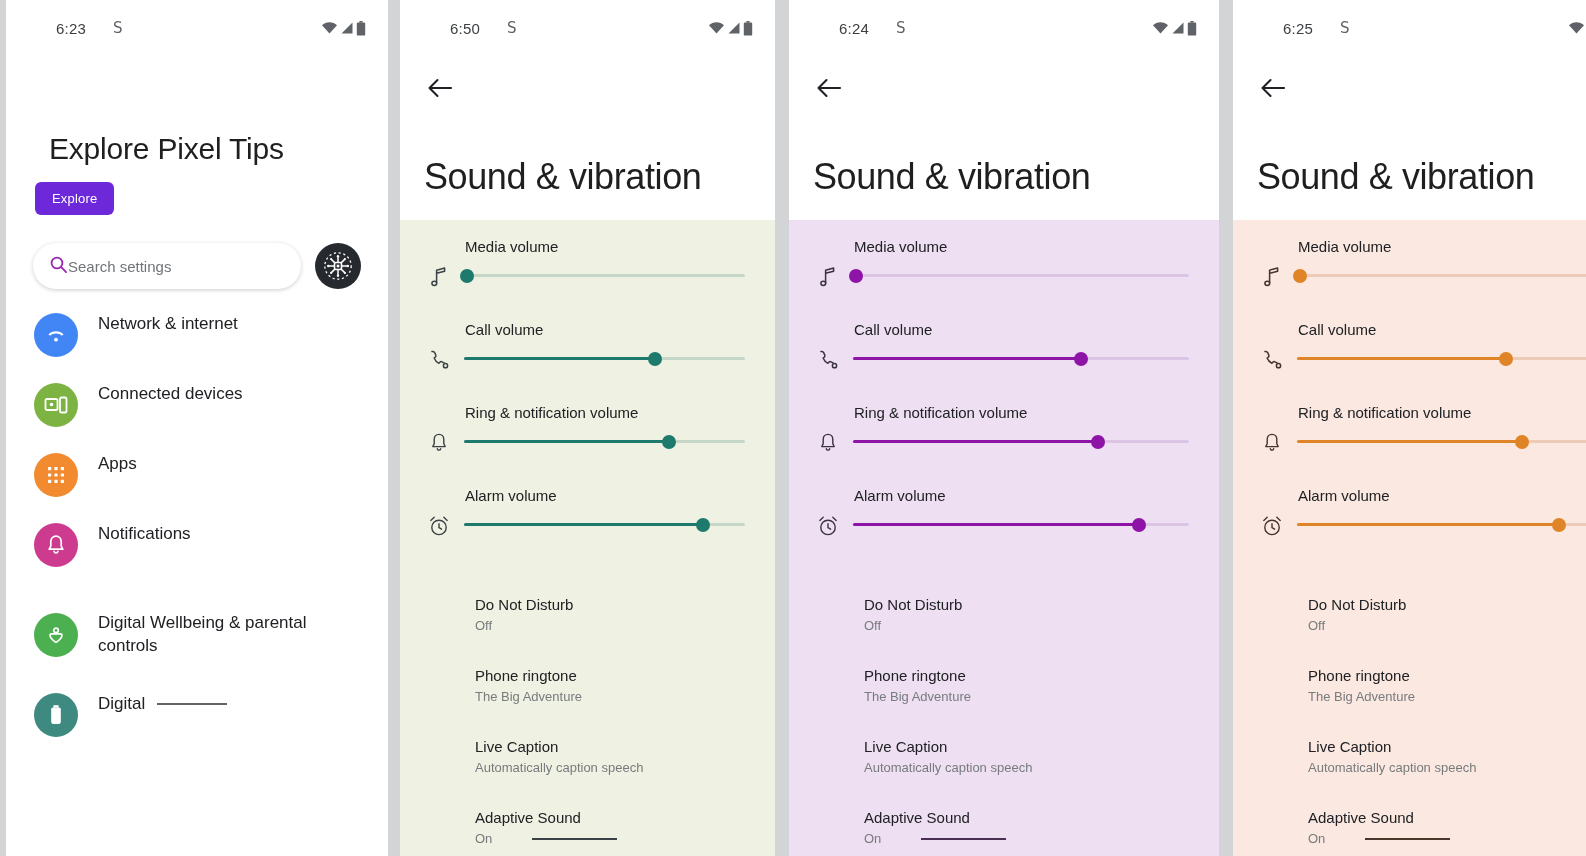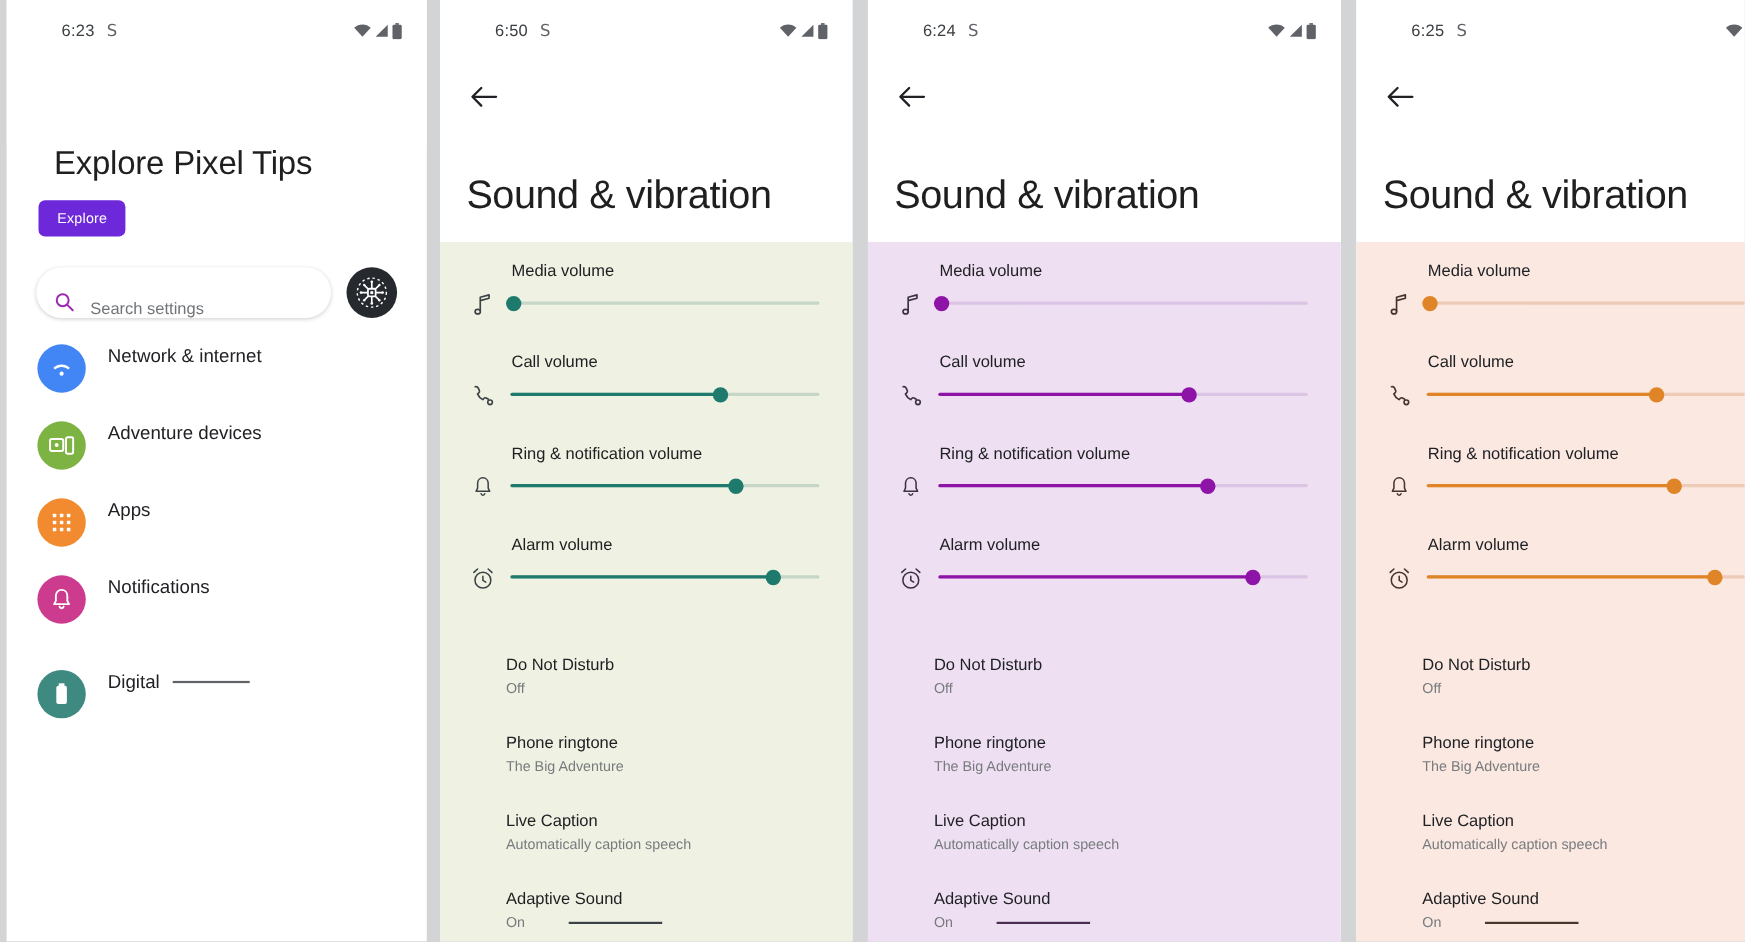--- a/index.html
+++ b/index.html
@@ -37,21 +37,21 @@
     height: 56px;
     display: flex;
     align-items: center;
     padding: 0 22px 0 0;
     box-sizing: border-box;
     background: #ffffff;
   }
   .sb-left {
     display: flex;
     align-items: center;
-    gap: 11px;
+    gap: 27px;
     margin-left: 50px;
   }
   .sb-time {
     font-size: 15px;
     color: #3c4043;
     letter-spacing: .2px;
   }
   .sb-gl {
     font-size: 15px;
     color: #5f6368;
@@ -110,24 +110,23 @@
     margin: 28px 0 0 27px;
     gap: 14px;
   }
   .searchbox {
     width: 268px;
     height: 46px;
     border-radius: 30px;
     background: #ffffff;
     box-shadow: 0 1px 4px rgba(0,0,0,.20);
     display: flex;
-    align-items: flex-end;
+    align-items: center;
     padding: 0 16px;
     box-sizing: border-box;
-    gap: 14px;
   }
   .search-ph {
     font-size: 15px;
     color: #70757a;
   }
   .avatar {
     width: 46px;
     height: 46px;
     border-radius: 50%;
     background: #26292e;
@@ -212,21 +211,21 @@
     position: absolute;
     top: 50%;
     width: 14px;
     height: 14px;
     border-radius: 50%;
     transform: translate(-50%, -50%);
   }
 
   .pref-list { margin-top: 26px; }
   .pref-item {
-    padding: 0 0 0 60px;
+    padding: 0 0 0 75px;
     height: 71px;
     box-sizing: border-box;
   }
   .pref-title {
     font-size: 15px;
     color: #202124;
     margin-bottom: 5px;
   }
   .pref-sub {
     font-size: 13px;
@@ -338,21 +337,21 @@
       </div>
 
       <div class="settings-item">
         <div class="si-icon" style="background:#7cb342">
           <svg width="24" height="18" viewBox="0 0 24 18">
               <rect x="1.5" y="3" width="12" height="11" rx="1.6" fill="none" stroke="#fff" stroke-width="1.8"></rect>
               <rect x="16" y="1.5" width="6.5" height="15" rx="1.6" fill="none" stroke="#fff" stroke-width="1.8"></rect>
               <circle cx="7.5" cy="8.5" r="1.8" fill="#fff"></circle>
             </svg>
         </div>
-        <div class="si-label">Adventure devices</div>
+        <div class="si-label">Connected devices</div>
       </div>
 
       <div class="settings-item">
         <div class="si-icon" style="background:#f28b30">
           <svg width="20" height="20" viewBox="0 0 20 20">
               <g fill="#fff">
                 <rect x="2" y="2" width="3.2" height="3.2" rx=".6"></rect>
                 <rect x="8.4" y="2" width="3.2" height="3.2" rx=".6"></rect>
                 <rect x="14.8" y="2" width="3.2" height="3.2" rx=".6"></rect>
                 <rect x="2" y="8.4" width="3.2" height="3.2" rx=".6"></rect>
@@ -370,20 +369,29 @@
       <div class="settings-item">
         <div class="si-icon" style="background:#cc3b8e">
           <svg width="20" height="22" viewBox="0 0 20 22">
               <path d="M10 2.2c-3.1 0-5.2 2.4-5.2 5.4v4.6L3.2 15.2h13.6l-1.6-3v-4.6c0-3-2.1-5.4-5.2-5.4z" fill="none" stroke="#fff" stroke-width="1.7" stroke-linejoin="round"></path>
               <path d="M8.1 17.4a1.95 1.95 0 0 0 3.8 0" fill="none" stroke="#fff" stroke-width="1.7" stroke-linecap="round"></path>
             </svg>
         </div>
         <div class="si-label">Notifications</div>
       </div>
 
+      <div class="settings-item tall">
+        <div class="si-icon" style="background:#4caf50">
+          <svg width="22" height="22" viewBox="0 0 22 22">
+              <circle cx="11" cy="6.4" r="2.3" fill="none" stroke="#fff" stroke-width="1.7"></circle>
+              <path d="M5 11.2c0-.8.7-1.4 1.5-1.4h9c.8 0 1.5.6 1.5 1.4 0 3-3 5.2-6 7.2-3-2-6-4.2-6-7.2z" fill="none" stroke="#fff" stroke-width="1.7" stroke-linejoin="round"></path>
+            </svg>
+        </div>
+        <div class="si-label">Digital Wellbeing &amp; parental controls</div>
+      </div>
 
       <div class="settings-item" style="margin-top:16px">
         <div class="si-icon" style="background:#3f8a80">
           <svg width="16" height="24" viewBox="0 0 16 24">
               <rect x="5.4" y="2.2" width="5.2" height="2.4" fill="#fff"></rect>
               <rect x="3.2" y="4.4" width="9.6" height="16.5" rx="1.8" fill="#fff"></rect>
             </svg>
         </div>
         <div class="si-label">
           <span>Digital</span><span class="battery-underline"></span>

